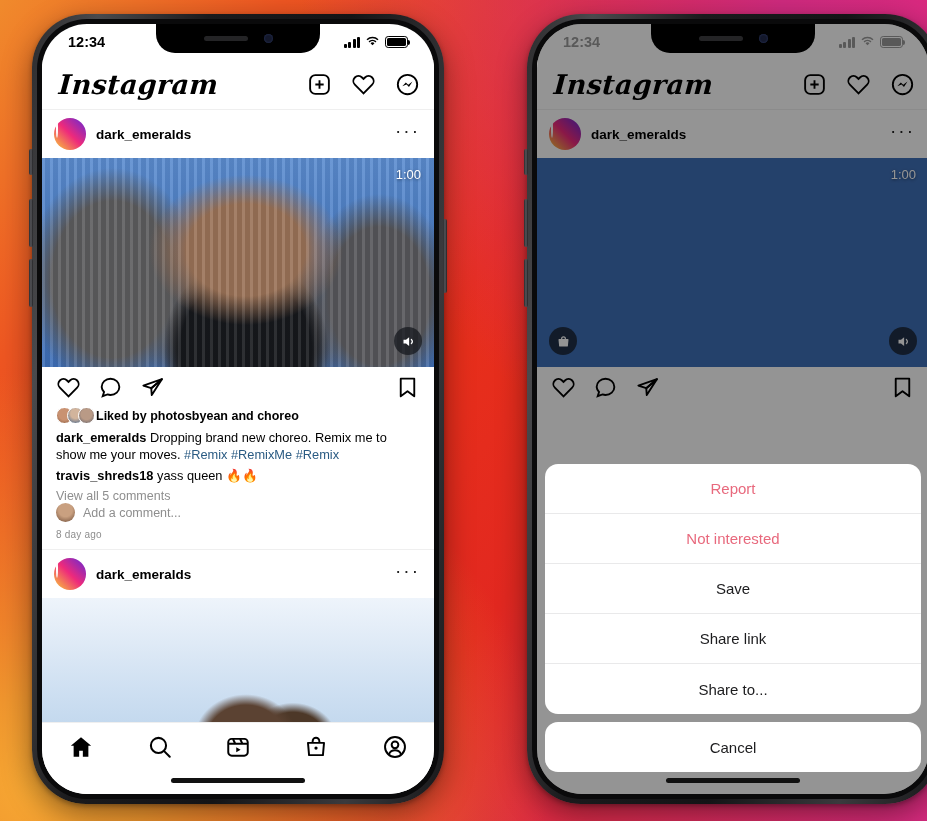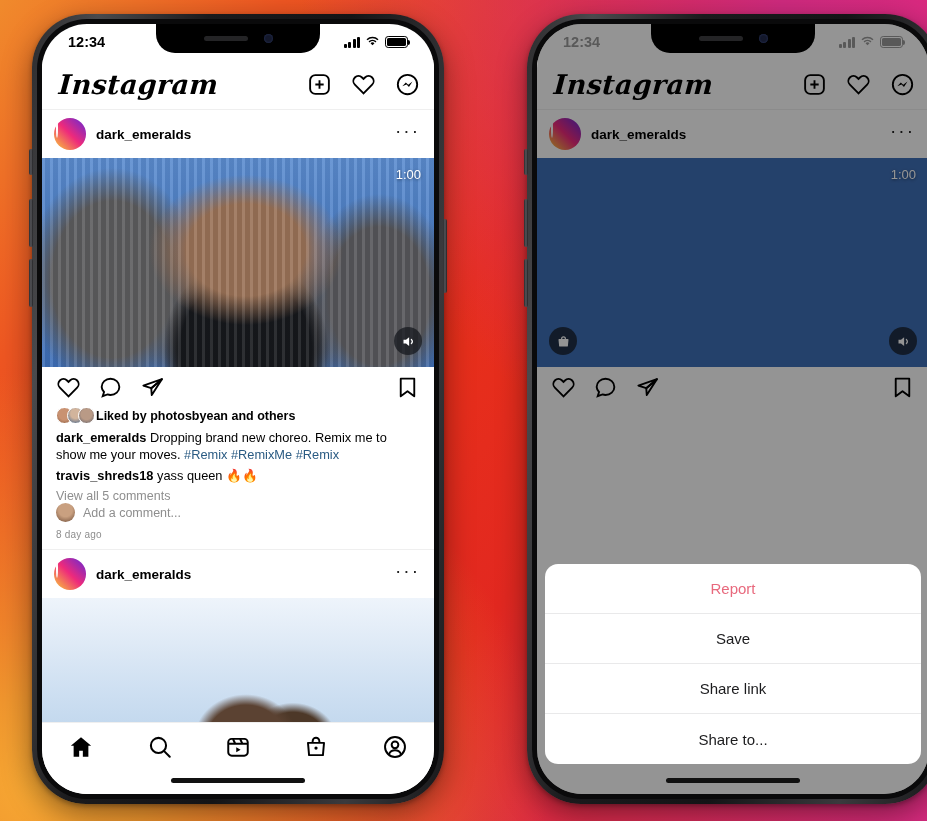--- a/index.html
+++ b/index.html
@@ -379,21 +379,21 @@
           </span>
         </div>
 
         <div class="cap">
           <div class="liked">
             <span class="mini-stack">
               <span class="mini m1"></span>
                   <span class="mini m2"></span>
                   <span class="mini m3"></span>
             </span>
-            <span class="liked-text">Liked by photosbyean and others</span>
+            <span class="liked-text">Liked by photosbyean and choreo</span>
           </div>
 
           <div class="caption">
             <b>dark_emeralds</b>
             <span>Dropping brand new choreo. Remix me to show me your moves.</span>
             <span class="tag-link">#Remix</span>
             <span class="tag-link">#RemixMe</span>
             <span class="tag-link">#Remix</span>
           </div>
 
@@ -576,23 +576,25 @@
 
         <div style="height:340px;background:#fff;"></div>
       </div>
     </div>
 
     <div class="dim"></div>
 
     <div class="sheet-wrap">
       <div class="sheet">
         <div class="sheet-item danger">Report</div>
+        <div class="sheet-item danger">Not interested</div>
         <div class="sheet-item">Save</div>
         <div class="sheet-item">Share link</div>
         <div class="sheet-item">Share to...</div>
       </div>
+      <div class="sheet-cancel">Cancel</div>
     </div>
 
     <span class="home-ind" style="z-index:13;"></span>
 
   </div>
   </div>
 </div>
 
 </body></html>

